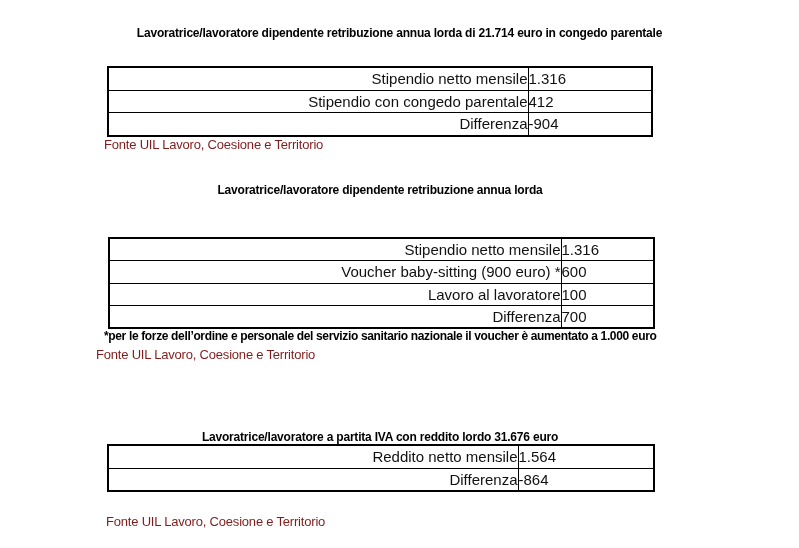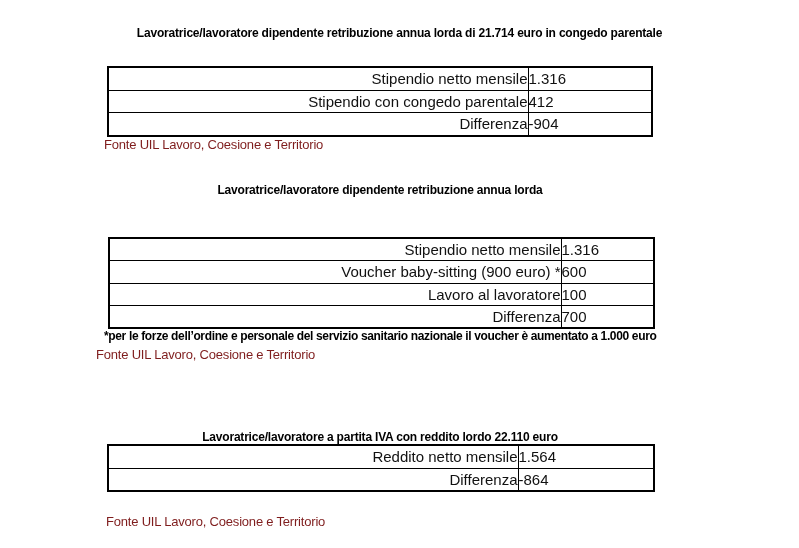--- a/index.html
+++ b/index.html
@@ -129,21 +129,21 @@
           <td class="label-cell">Differenza</td>
           <td class="value-cell">700</td>
         </tr>
       </tbody>
     </table>
   </div>
   <div class="abs footnote footnote-2">*per le forze dell’ordine e personale del servizio sanitario nazionale il voucher è aumentato a 1.000 euro</div>
   <div class="abs source source-2">Fonte UIL Lavoro, Coesione e Territorio</div>
 
   <div class="abs title title-3">
-    <div>Lavoratrice/lavoratore a partita IVA con reddito lordo 22.110 euro</div>
+    <div>Lavoratrice/lavoratore a partita IVA con reddito lordo 31.676 euro</div>
   </div>
   <div class="abs table-3">
     <table class="datatable t3">
       <colgroup>
           <col class="col-label">
           <col class="col-value">
         </colgroup>
       <tbody>
         <tr>
           <td class="label-cell">Reddito netto mensile</td>

